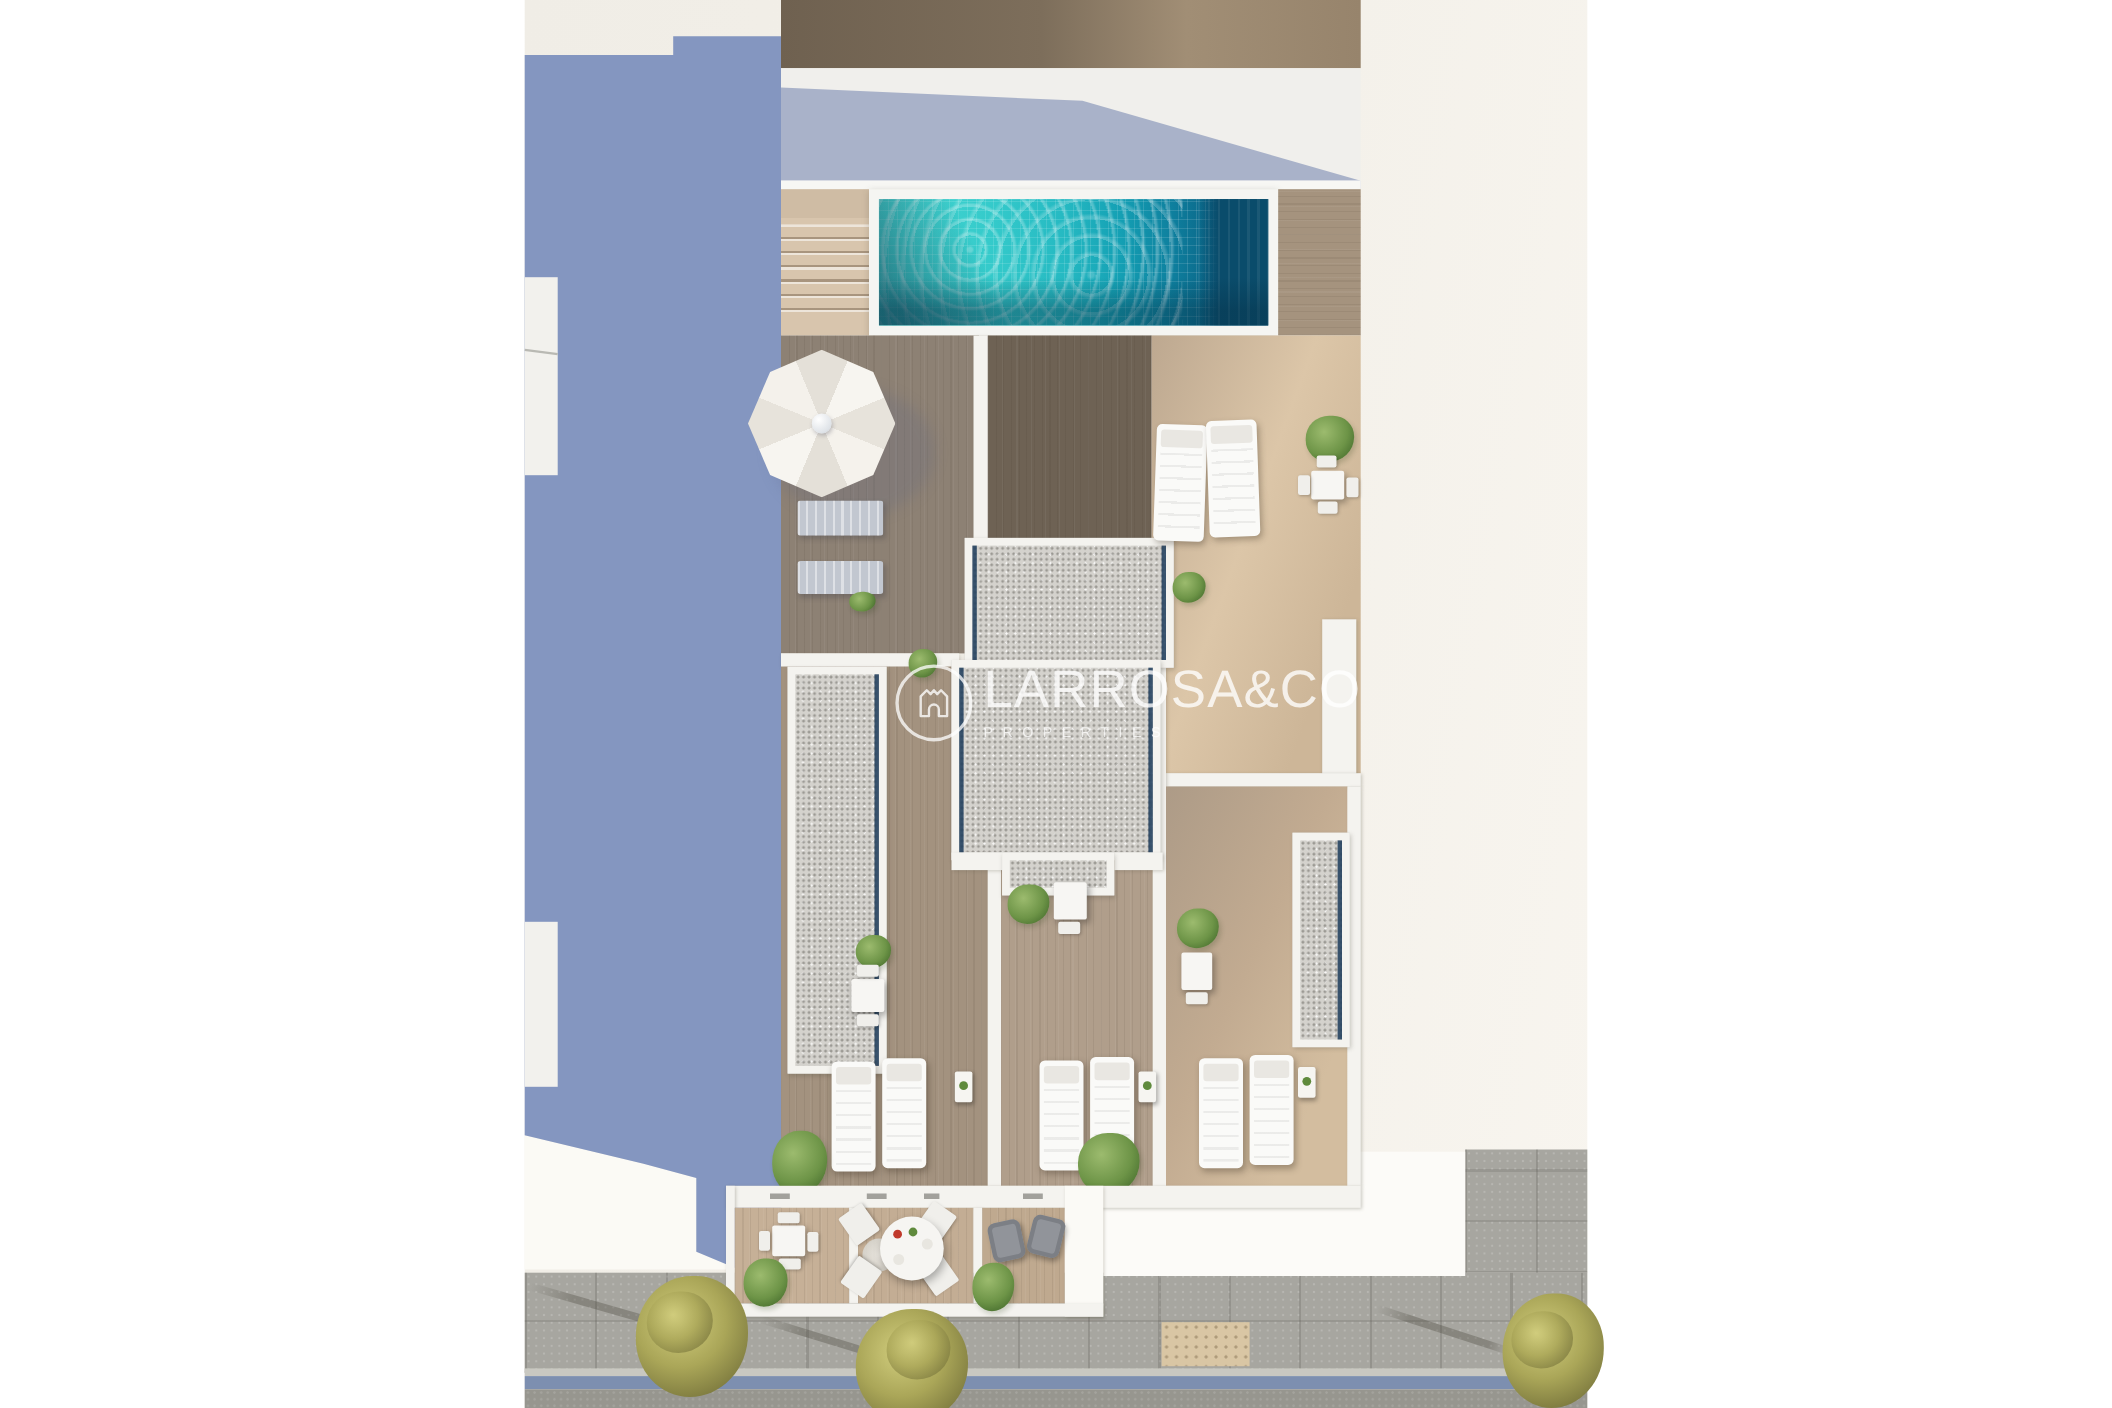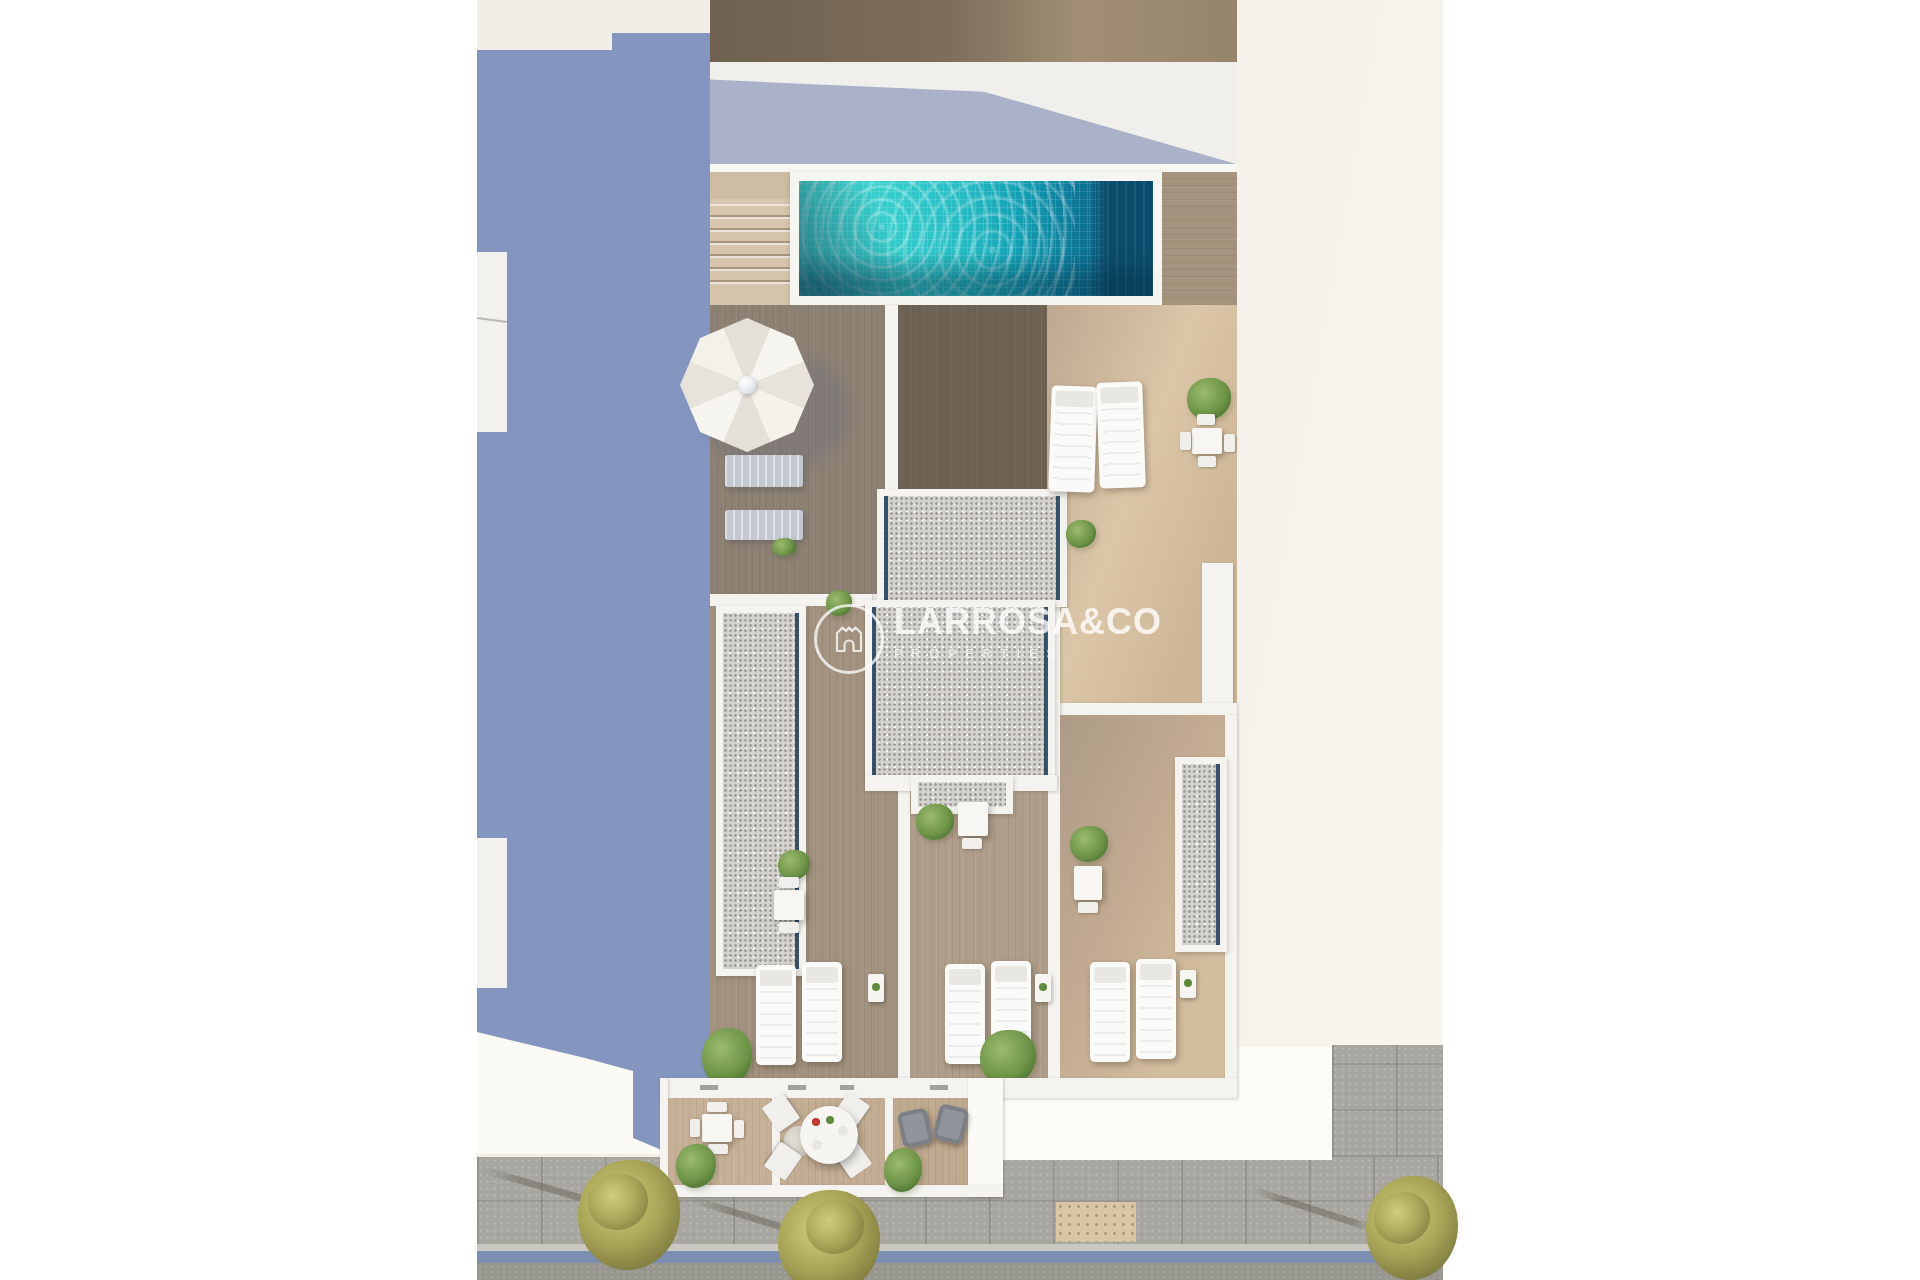--- a/index.html
+++ b/index.html
@@ -94,21 +94,21 @@
   .arm{width:30px;height:36px;background:#91949a;border-radius:7px;
     box-shadow:inset 0 0 0 4px #7c7f85,2px 3px 5px rgba(0,0,0,.3);}
   .rug{border-radius:50%;background:radial-gradient(#eceae5,#d8d6cf 70%,rgba(216,214,207,0));opacity:.9;}
   .rtable{border-radius:50%;background:#f6f5f2;box-shadow:2px 4px 8px rgba(0,0,0,.3);}
   .dot{border-radius:50%;}
 
   
   .wm{left:814px;top:604px;display:flex;align-items:flex-start;gap:10px;opacity:.92;}
   .wm-circle{width:64px;height:64px;border:3px solid rgba(255,255,255,.82);border-radius:50%;
     display:flex;align-items:center;justify-content:center;}
-  .wm-brand{font-size:36px;font-weight:bold;letter-spacing:1px;color:rgba(255,255,255,.85);line-height:1;}
+  .wm-brand{font-size:48px;font-weight:normal;letter-spacing:1px;color:rgba(255,255,255,.85);line-height:1;}
   .wm-tag{font-size:13px;letter-spacing:8.6px;color:rgba(255,255,255,.8);margin-top:6px;}
 </style>
 </head>
 <body>
 
 <div class="stage">
 
   <div class="abs backdrop"></div>
 
   <svg class="abs shadowlayer" viewBox="0 0 1920 1280">

